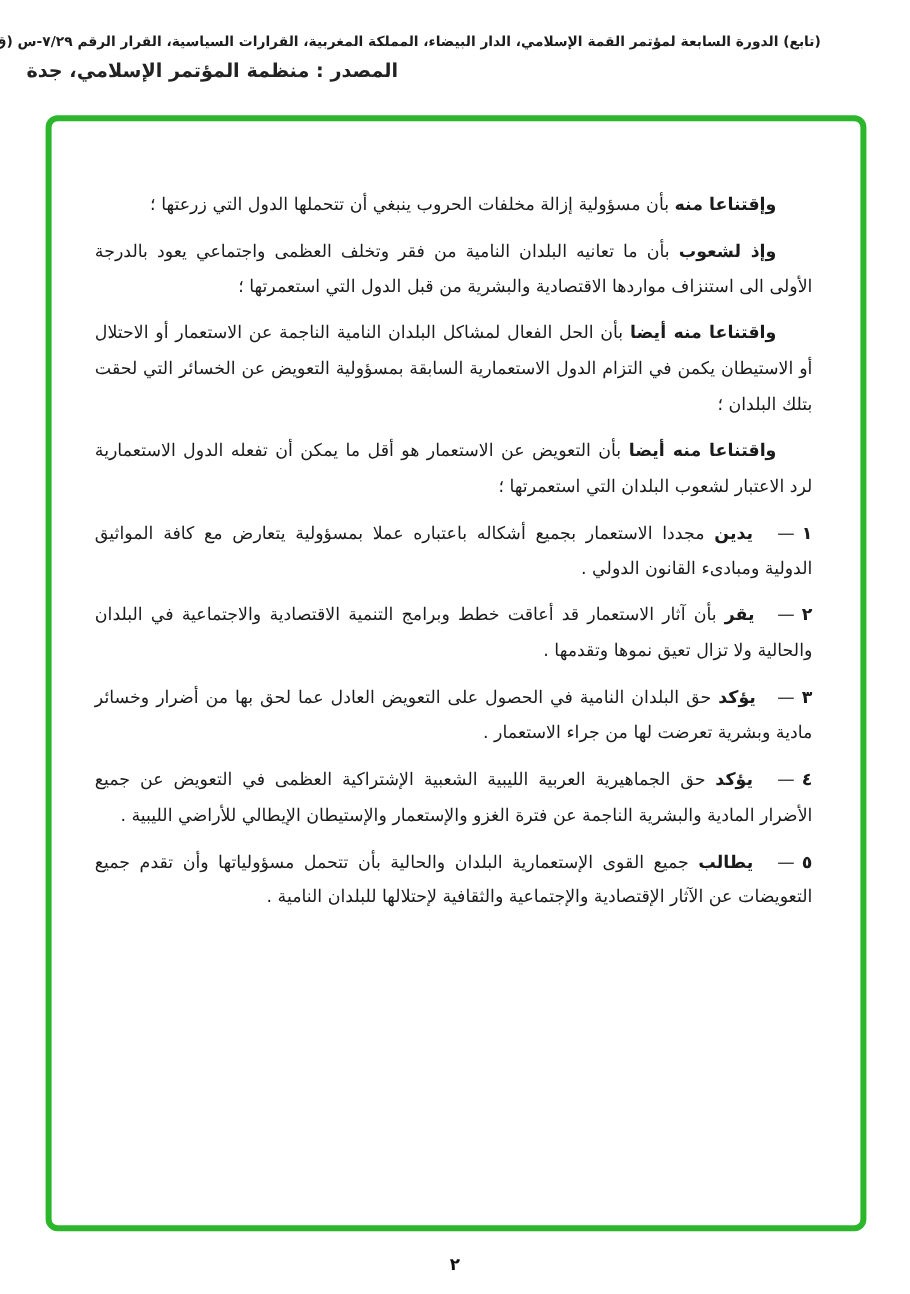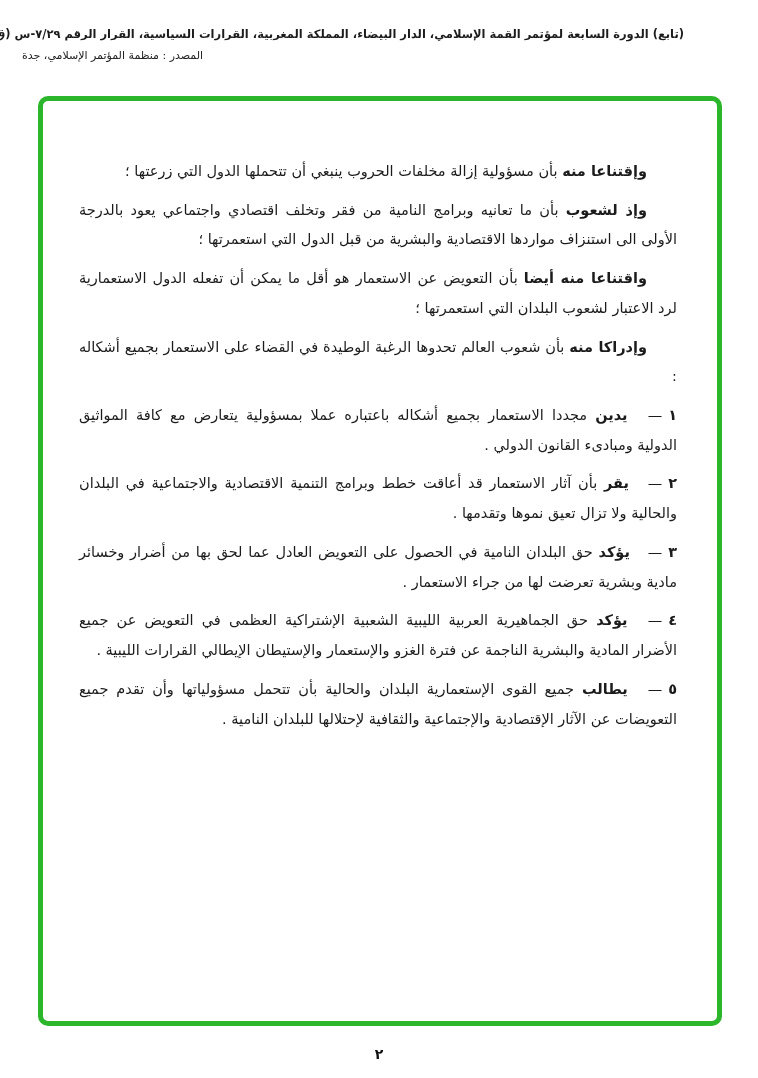--- a/index.html
+++ b/index.html
@@ -23,22 +23,22 @@
     text-align: left;
     padding: 0 56px 0 40px;
   }
   .header-line1 {
     font-size: 11.5px;
     font-weight: bold;
     line-height: 1.55;
     white-space: nowrap;
   }
   .header-line2 {
-    font-size: 11px;
-    font-weight: normal;
+    font-size: 16px;
+    font-weight: bold;
     margin-top: 5px;
     padding-right: 48px;
     color: #222;
   }
 
   
   .green-frame {
     position: absolute;
     left: 38px;
     top: 96px;
@@ -101,33 +101,33 @@
   <div class="green-frame">
     <main class="doc-body">
 
       <p class="para">
         <strong>وإقتناعا منه</strong>
         <span>بأن مسؤولية إزالة مخلفات الحروب ينبغي أن تتحملها الدول التي زرعتها ؛</span>
       </p>
 
       <p class="para">
         <strong>وإذ لشعوب</strong>
-        <span>بأن ما تعانيه وبرامج النامية من فقر وتخلف اقتصادي واجتماعي يعود بالدرجة الأولى الى استنزاف مواردها الاقتصادية والبشرية من قبل الدول التي استعمرتها ؛</span>
+        <span>بأن ما تعانيه البلدان النامية من فقر وتخلف العظمى واجتماعي يعود بالدرجة الأولى الى استنزاف مواردها الاقتصادية والبشرية من قبل الدول التي استعمرتها ؛</span>
       </p>
 
+      <p class="para">
+        <strong>واقتناعا منه أيضا</strong>
+        <span>بأن الحل الفعال لمشاكل البلدان النامية الناجمة عن الاستعمار أو الاحتلال أو الاستيطان يكمن في التزام الدول الاستعمارية السابقة بمسؤولية التعويض عن الخسائر التي لحقت بتلك البلدان ؛</span>
+      </p>
 
       <p class="para">
         <strong>واقتناعا منه أيضا</strong>
         <span>بأن التعويض عن الاستعمار هو أقل ما يمكن أن تفعله الدول الاستعمارية لرد الاعتبار لشعوب البلدان التي استعمرتها ؛</span>
       </p>
 
-      <p class="para">
-        <strong>وإدراكا منه</strong>
-        <span>بأن شعوب العالم تحدوها الرغبة الوطيدة في القضاء على الاستعمار بجميع أشكاله :</span>
-      </p>
 
       <p class="item">
         <span class="num">١</span><span class="dash">—</span>
         <strong>يدين</strong>
         <span>مجددا الاستعمار بجميع أشكاله باعتباره عملا بمسؤولية يتعارض مع كافة المواثيق الدولية ومبادىء القانون الدولي .</span>
       </p>
 
       <p class="item">
         <span class="num">٢</span><span class="dash">—</span>
         <strong>يقر</strong>
@@ -136,21 +136,21 @@
 
       <p class="item">
         <span class="num">٣</span><span class="dash">—</span>
         <strong>يؤكد</strong>
         <span>حق البلدان النامية في الحصول على التعويض العادل عما لحق بها من أضرار وخسائر مادية وبشرية تعرضت لها من جراء الاستعمار .</span>
       </p>
 
       <p class="item">
         <span class="num">٤</span><span class="dash">—</span>
         <strong>يؤكد</strong>
-        <span>حق الجماهيرية العربية الليبية الشعبية الإشتراكية العظمى في التعويض عن جميع الأضرار المادية والبشرية الناجمة عن فترة الغزو والإستعمار والإستيطان الإيطالي القرارات الليبية .</span>
+        <span>حق الجماهيرية العربية الليبية الشعبية الإشتراكية العظمى في التعويض عن جميع الأضرار المادية والبشرية الناجمة عن فترة الغزو والإستعمار والإستيطان الإيطالي للأراضي الليبية .</span>
       </p>
 
       <p class="item">
         <span class="num">٥</span><span class="dash">—</span>
         <strong>يطالب</strong>
         <span>جميع القوى الإستعمارية البلدان والحالية بأن تتحمل مسؤولياتها وأن تقدم جميع التعويضات عن الآثار الإقتصادية والإجتماعية والثقافية لإحتلالها للبلدان النامية .</span>
       </p>
 
 
     </main>

